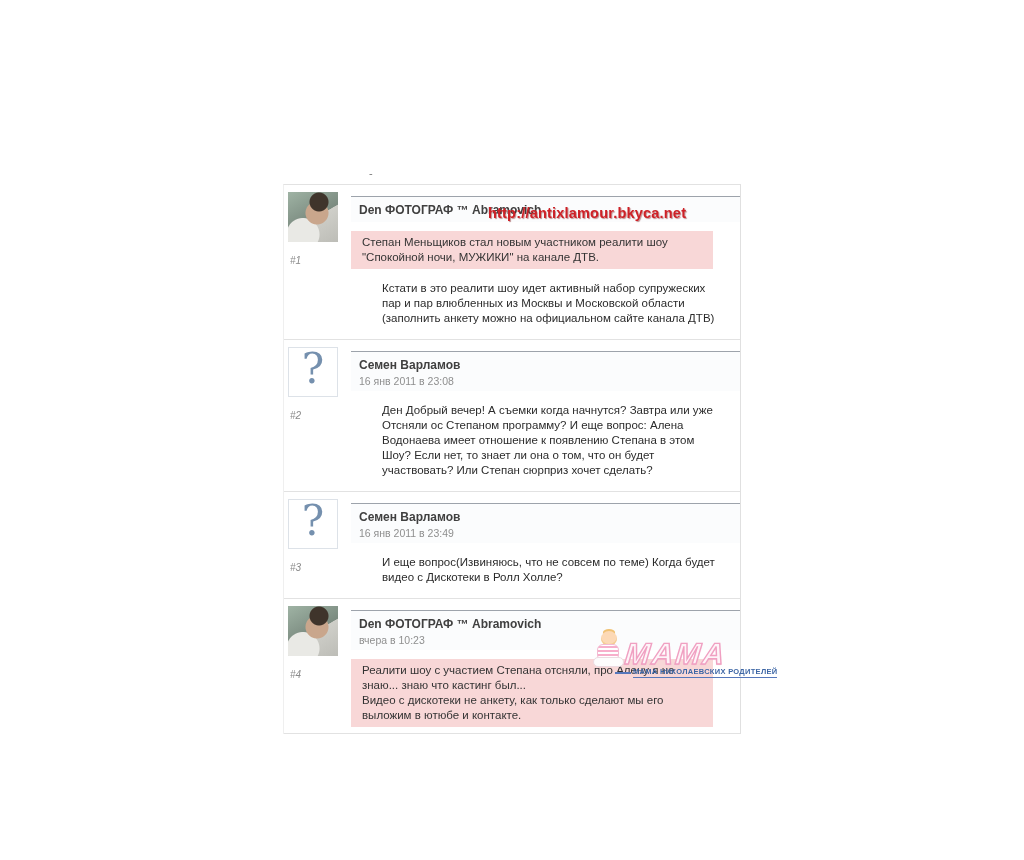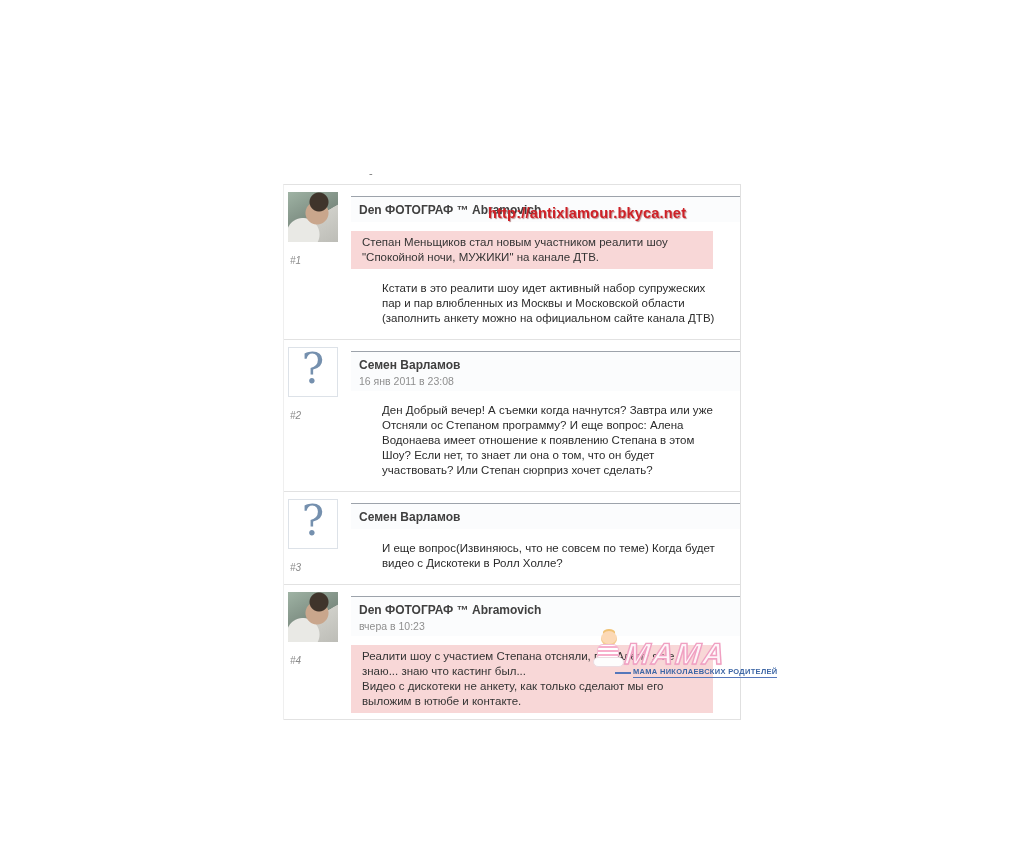--- a/index.html
+++ b/index.html
@@ -156,20 +156,21 @@
   <div class="post">
     <div class="left-col">
       <div class="avatar avatar-question">
         <span>?</span>
       </div>
       <div class="post-num">#3</div>
     </div>
     <div class="main-col">
       <div class="post-header">
         <span class="author-link">Семен Варламов</span>
+        <div class="post-date">16 янв 2011 в 23:49</div>
       </div>
       <div class="post-body">И еще вопрос(Извиняюсь, что не совсем по теме) Когда будет видео с Дискотеки в Ролл Холле?</div>
     </div>
   </div>
 
   <div class="post">
     <div class="left-col">
       <div class="avatar avatar-photo"></div>
       <div class="post-num">#4</div>
     </div>

